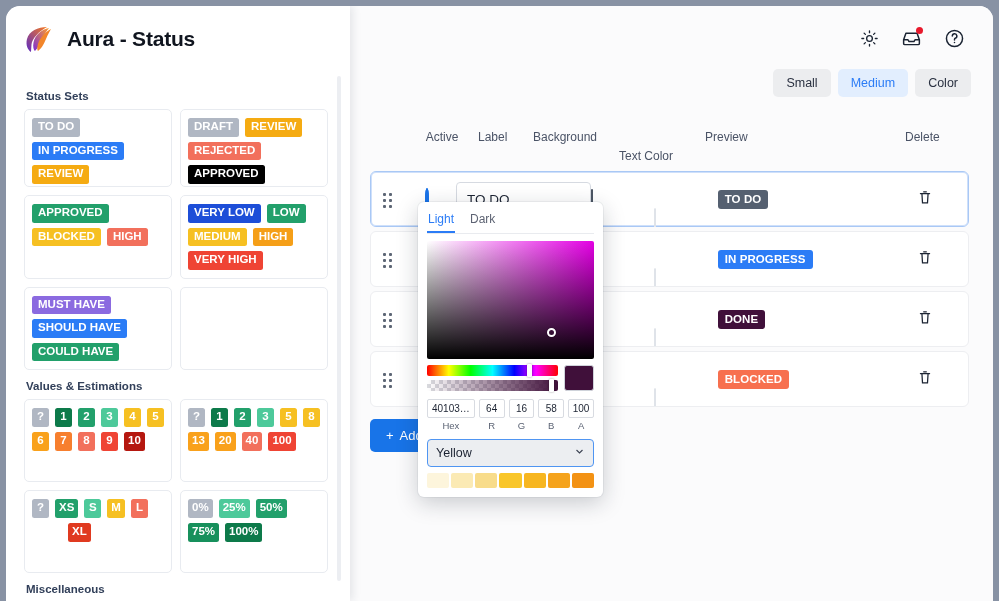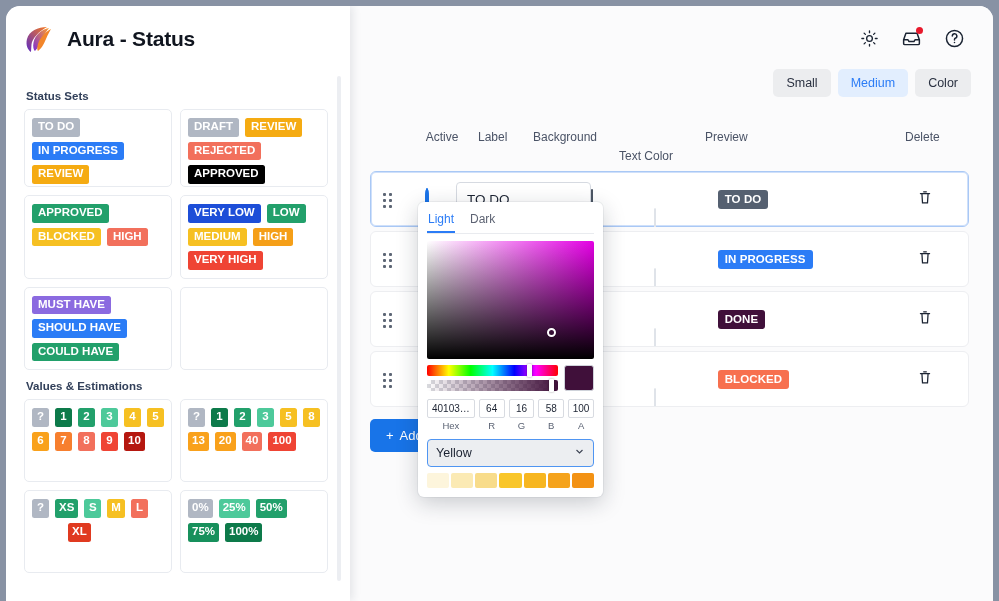--- a/index.html
+++ b/index.html
@@ -385,20 +385,21 @@
             <div class="chips" id="v3">
               <span class="chip sq" style="background: rgb(176, 183, 195);">0%</span>
               <span class="chip sq" style="background: rgb(77, 201, 154);">25%</span>
               <span class="chip sq" style="background: rgb(34, 160, 107);">50%</span>
               <span class="chip sq" style="background: rgb(23, 144, 92);">75%</span>
               <span class="chip sq" style="background: rgb(13, 122, 74);">100%</span>
             </div>
           </div>
       </div>
 
+      <div class="sec-title">Miscellaneous</div>
 
     </div>
 
     <div class="vscroll"></div>
   </aside>
 
   <section id="main">
 
     <div class="topbar">
       <span class="tb-icon">

